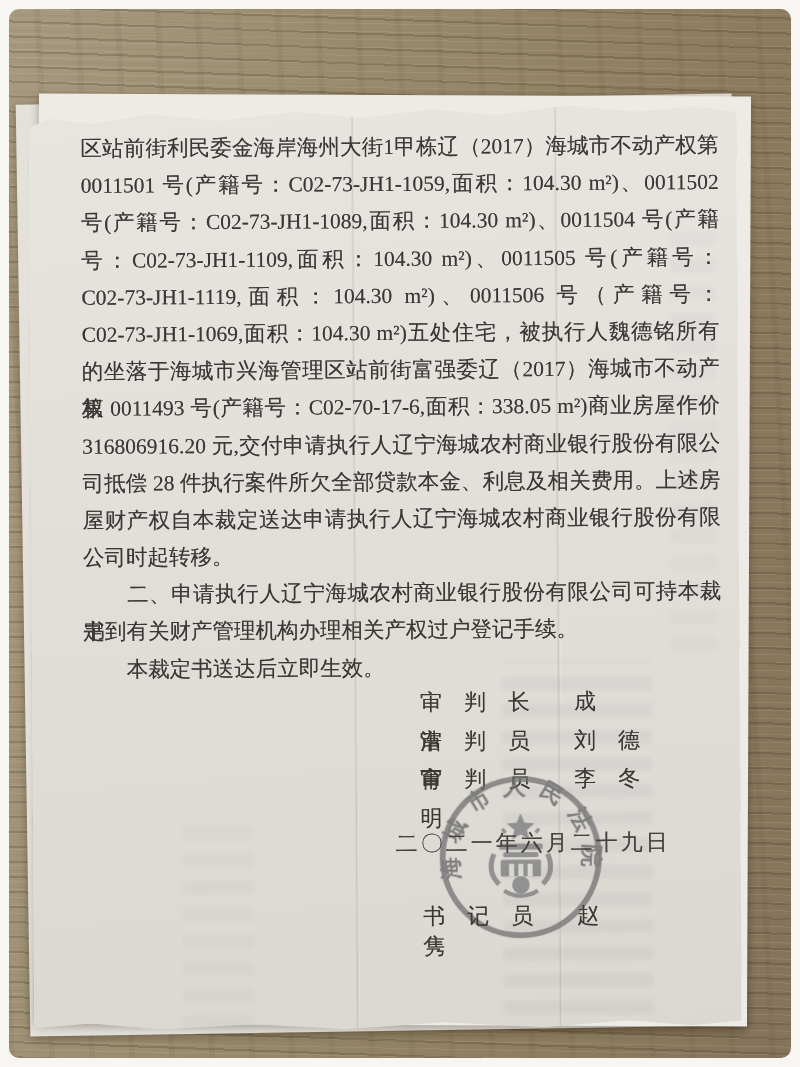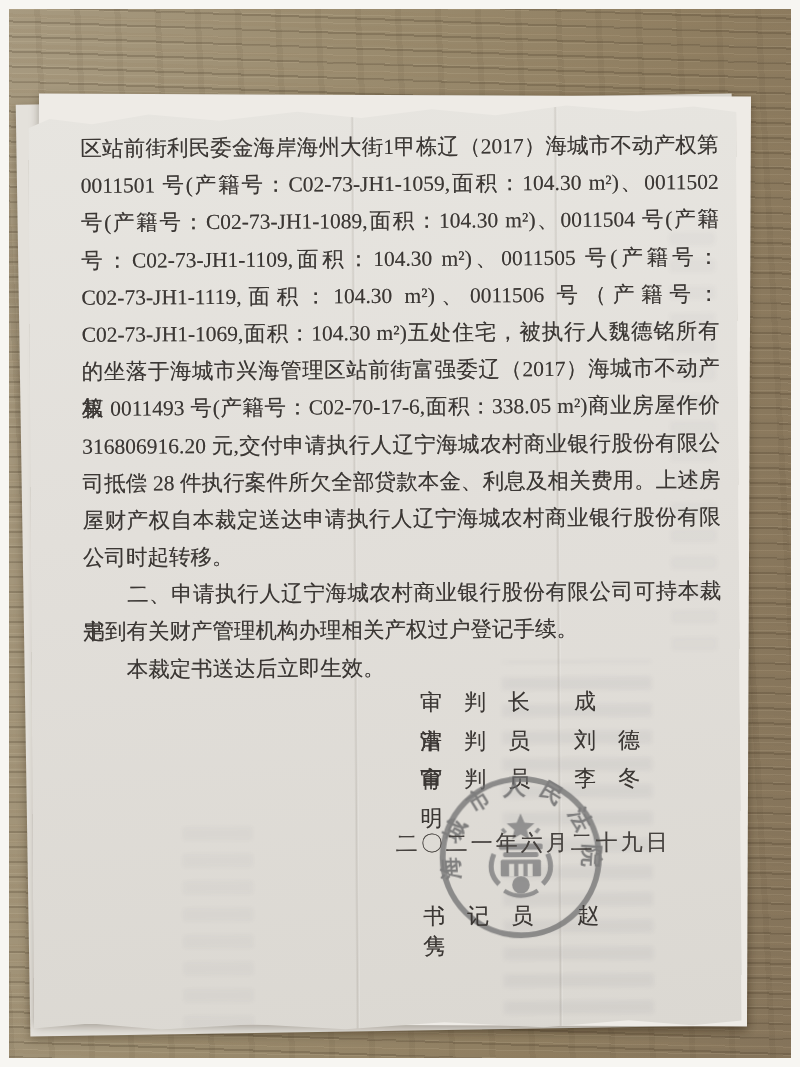--- a/index.html
+++ b/index.html
@@ -15,20 +15,21 @@
     background:
       repeating-linear-gradient(2deg,
         rgba(62,48,30,.22) 0 2px, rgba(0,0,0,0) 2px 5px,
         rgba(150,128,96,.14) 5px 9px, rgba(0,0,0,0) 9px 15px),
       repeating-linear-gradient(1deg,
         rgba(255,240,210,.09) 0 1px, rgba(0,0,0,0) 1px 8px),
       repeating-linear-gradient(87deg,
         rgba(70,55,35,.07) 0 6px, rgba(0,0,0,0) 6px 40px),
       linear-gradient(100deg,#a79a80 0%,#9a8b6e 38%,#8e7d60 72%,#84735a 100%);
     overflow:hidden;
+    border-radius:10px;
   }
   
   .sheet{position:absolute;background:#e9e6e0;box-shadow:0 3px 10px rgba(40,30,15,.35);}
   .sheet-b1{left:14px;top:90px;width:716px;height:932px;transform:rotate(-.9deg);background:#e4e1db;}
   .sheet-b2{left:28px;top:86px;width:712px;height:930px;transform:rotate(.25deg);background:#eeebe6;}
   
   .paper{
     position:absolute;left:22px;top:93px;width:708px;height:928px;
     transform:rotate(-.35deg);
     background:linear-gradient(176deg,#e7e5e0 0%,#e2dfda 45%,#dbd8d2 100%);

